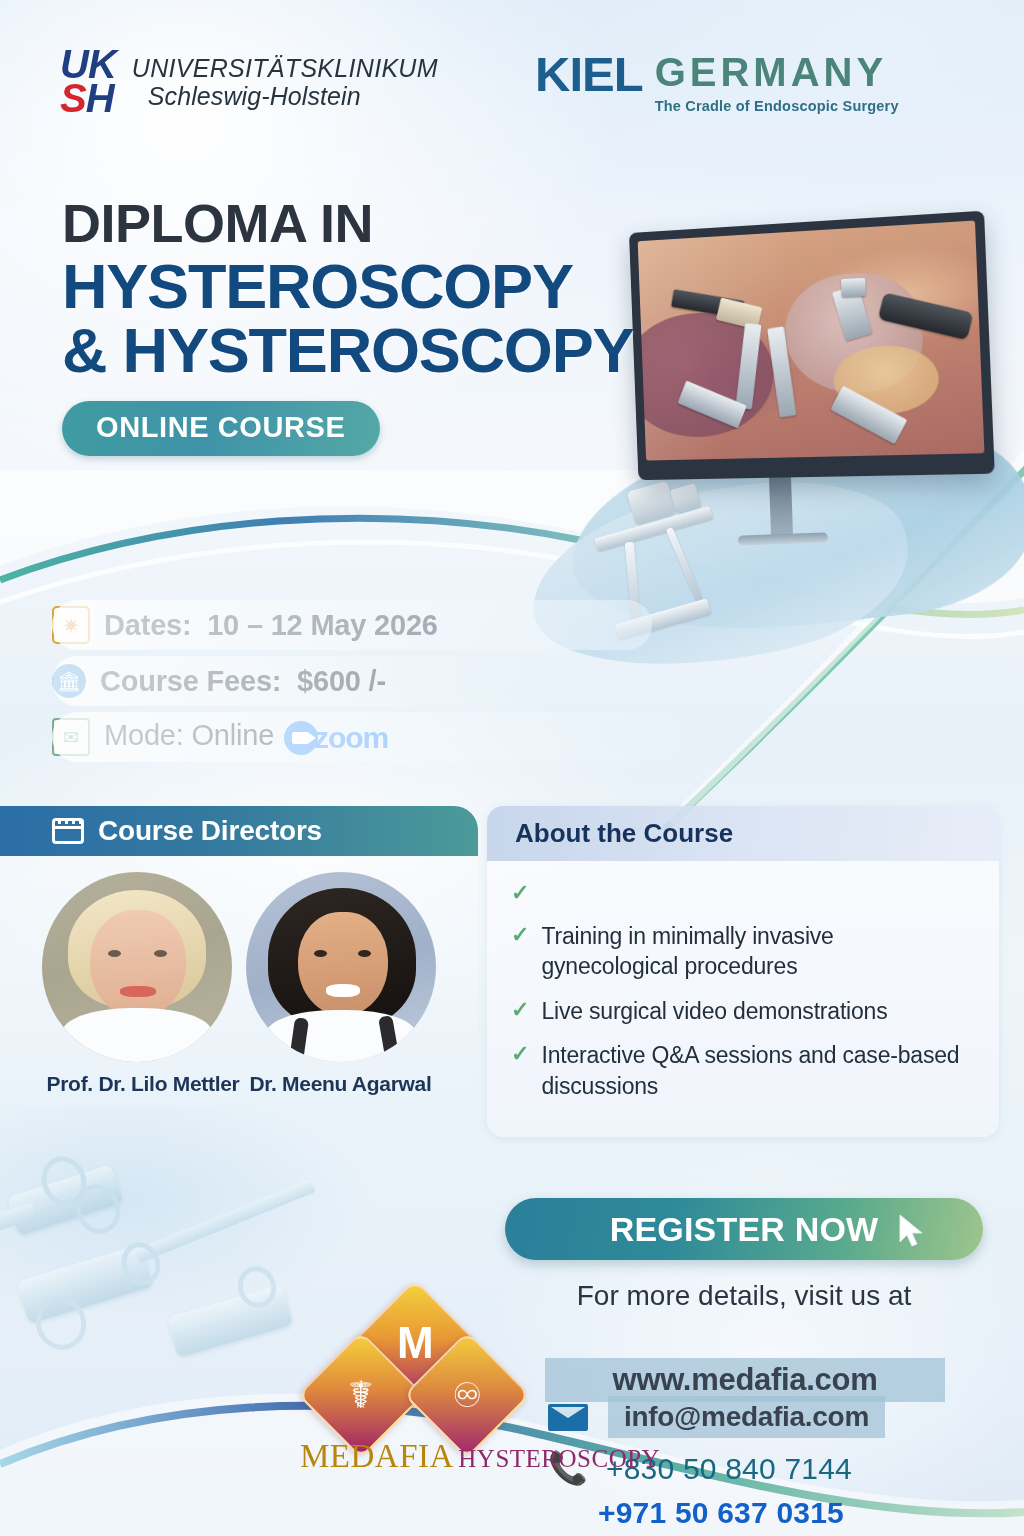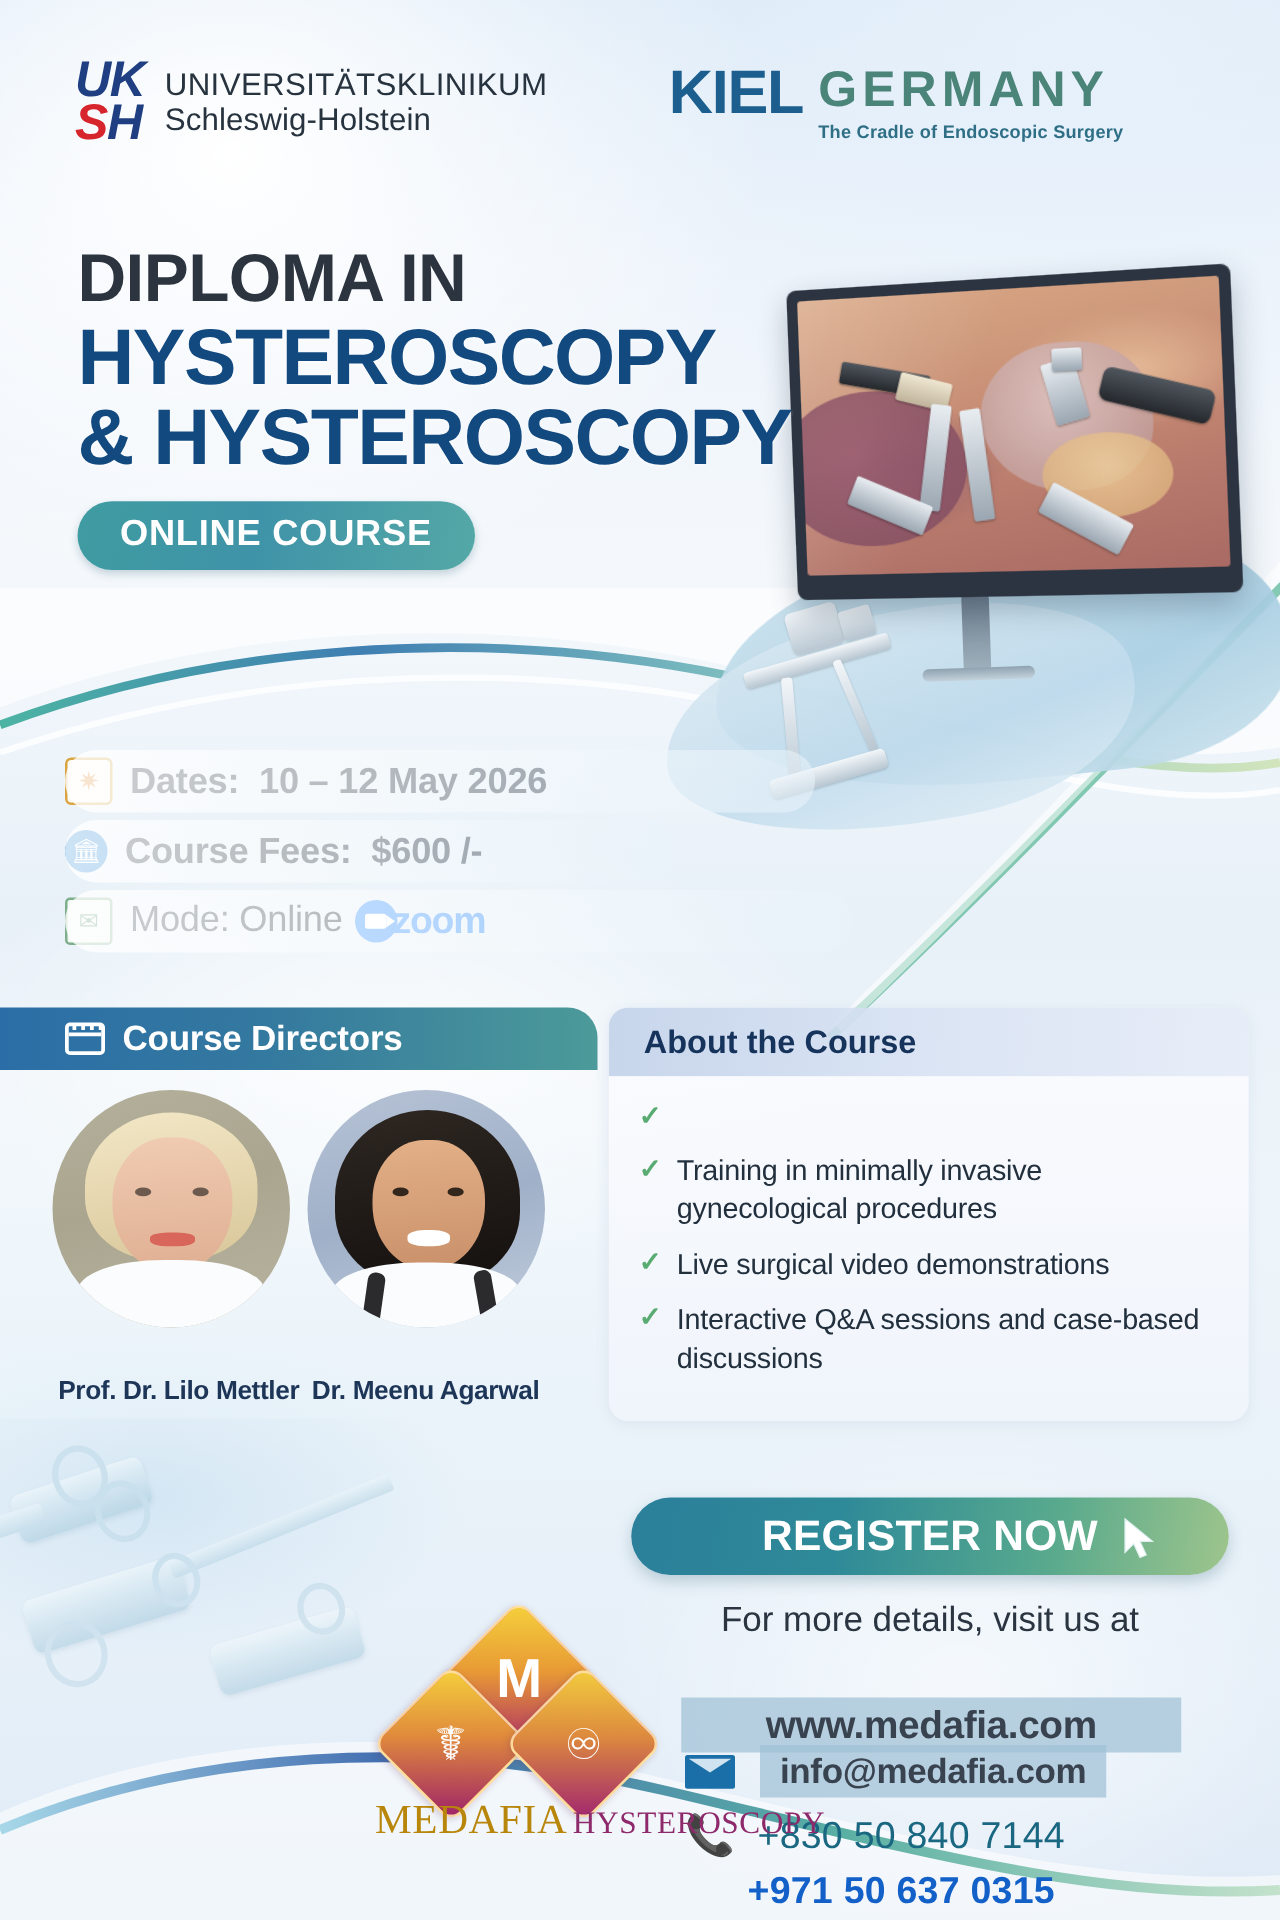--- a/index.html
+++ b/index.html
@@ -27,23 +27,23 @@
     mix-blend-mode:normal;
   }
   
   .logos{position:absolute;top:46px;left:0;width:1024px;height:100px;}
   .uksh{position:absolute;left:60px;top:2px;display:flex;align-items:center;gap:16px;}
   .uksh-mark{font-weight:bold;line-height:.84;font-size:40px;letter-spacing:-1px;font-style:italic;}
   .uksh-mark .r1{color:#1f3f82;display:block;}
   .uksh-mark .r2{display:block;}
   .uksh-mark .r2 .s{color:#d6252c;}
   .uksh-mark .r2 .h{color:#1f3f82;}
-  .uksh-txt{line-height:1.12;}
+  .uksh-txt{line-height:1.12;font-style:italic;}
   .uksh-txt .l1{font-size:25px;color:#27333f;letter-spacing:.3px;}
-  .uksh-txt .l2{font-size:25px;color:#27333f;letter-spacing:.1px;}
+  .uksh-txt .l2{font-size:25px;color:#27333f;letter-spacing:.1px;margin-left:16px;}
   .kiel{position:absolute;left:535px;top:4px;display:flex;align-items:flex-start;gap:12px;}
   .kiel-k{font-size:49px;font-weight:bold;color:#1c5e8e;letter-spacing:-1px;line-height:1;}
   .kiel-right{padding-top:2px;}
   .kiel-g{font-size:40px;font-weight:bold;color:#4b8478;letter-spacing:4px;line-height:1;}
   .kiel-sub{font-size:14.5px;font-weight:bold;color:#2f6f86;letter-spacing:.2px;margin-top:6px;}
 
   
   .title{position:absolute;left:62px;top:196px;width:620px;}
   .t-diploma{font-size:54px;font-weight:bold;color:#2c3440;letter-spacing:-.5px;line-height:1;}
   .t-main{font-size:63px;font-weight:bold;color:#12497f;letter-spacing:-1.2px;line-height:1.02;margin-top:4px;
@@ -135,21 +135,21 @@
     border-radius:0 0 24px 0;padding:16px 0 10px 0;
   }
   .portraits{display:flex;justify-content:center;gap:14px;}
   .pf{width:190px;height:190px;border-radius:50%;overflow:hidden;position:relative;}
   .pf1{background:linear-gradient(165deg,#b5b09b 0%,#a9a58f 45%,#b9b4a0 100%);}
   .pf2{background:linear-gradient(165deg,#b7c3d6 0%,#9fb0c8 50%,#c2cddd 100%);}
   .hair{position:absolute;border-radius:50% 50% 42% 42%;}
   .skin{position:absolute;border-radius:46% 46% 50% 50%;}
   .coat{position:absolute;bottom:0;left:50%;transform:translateX(-50%);background:#fbfcfd;border-radius:46% 46% 0 0;}
   .names{display:flex;justify-content:center;gap:10px;margin-top:10px;}
-  .nm{font-size:21px;font-weight:bold;color:#1d3557;letter-spacing:-.3px;margin-top:29px;}
+  .nm{font-size:21px;font-weight:bold;color:#1d3557;letter-spacing:-.3px;}
 
   
   .about{position:absolute;left:487px;top:806px;width:512px;border-radius:16px;overflow:hidden;
          box-shadow:0 2px 10px rgba(120,140,170,.13);}
   .about-head{
     background:linear-gradient(90deg,rgba(196,211,234,.92) 0%,rgba(216,226,243,.86) 50%,rgba(231,236,248,.8) 100%);
     padding:12px 0 12px 28px;
   }
   .about-head .t{font-size:26px;font-weight:bold;color:#16335c;}
   .about-body{background:linear-gradient(180deg,rgba(250,251,254,.88),rgba(241,245,252,.82));padding:18px 24px 22px 24px;}

